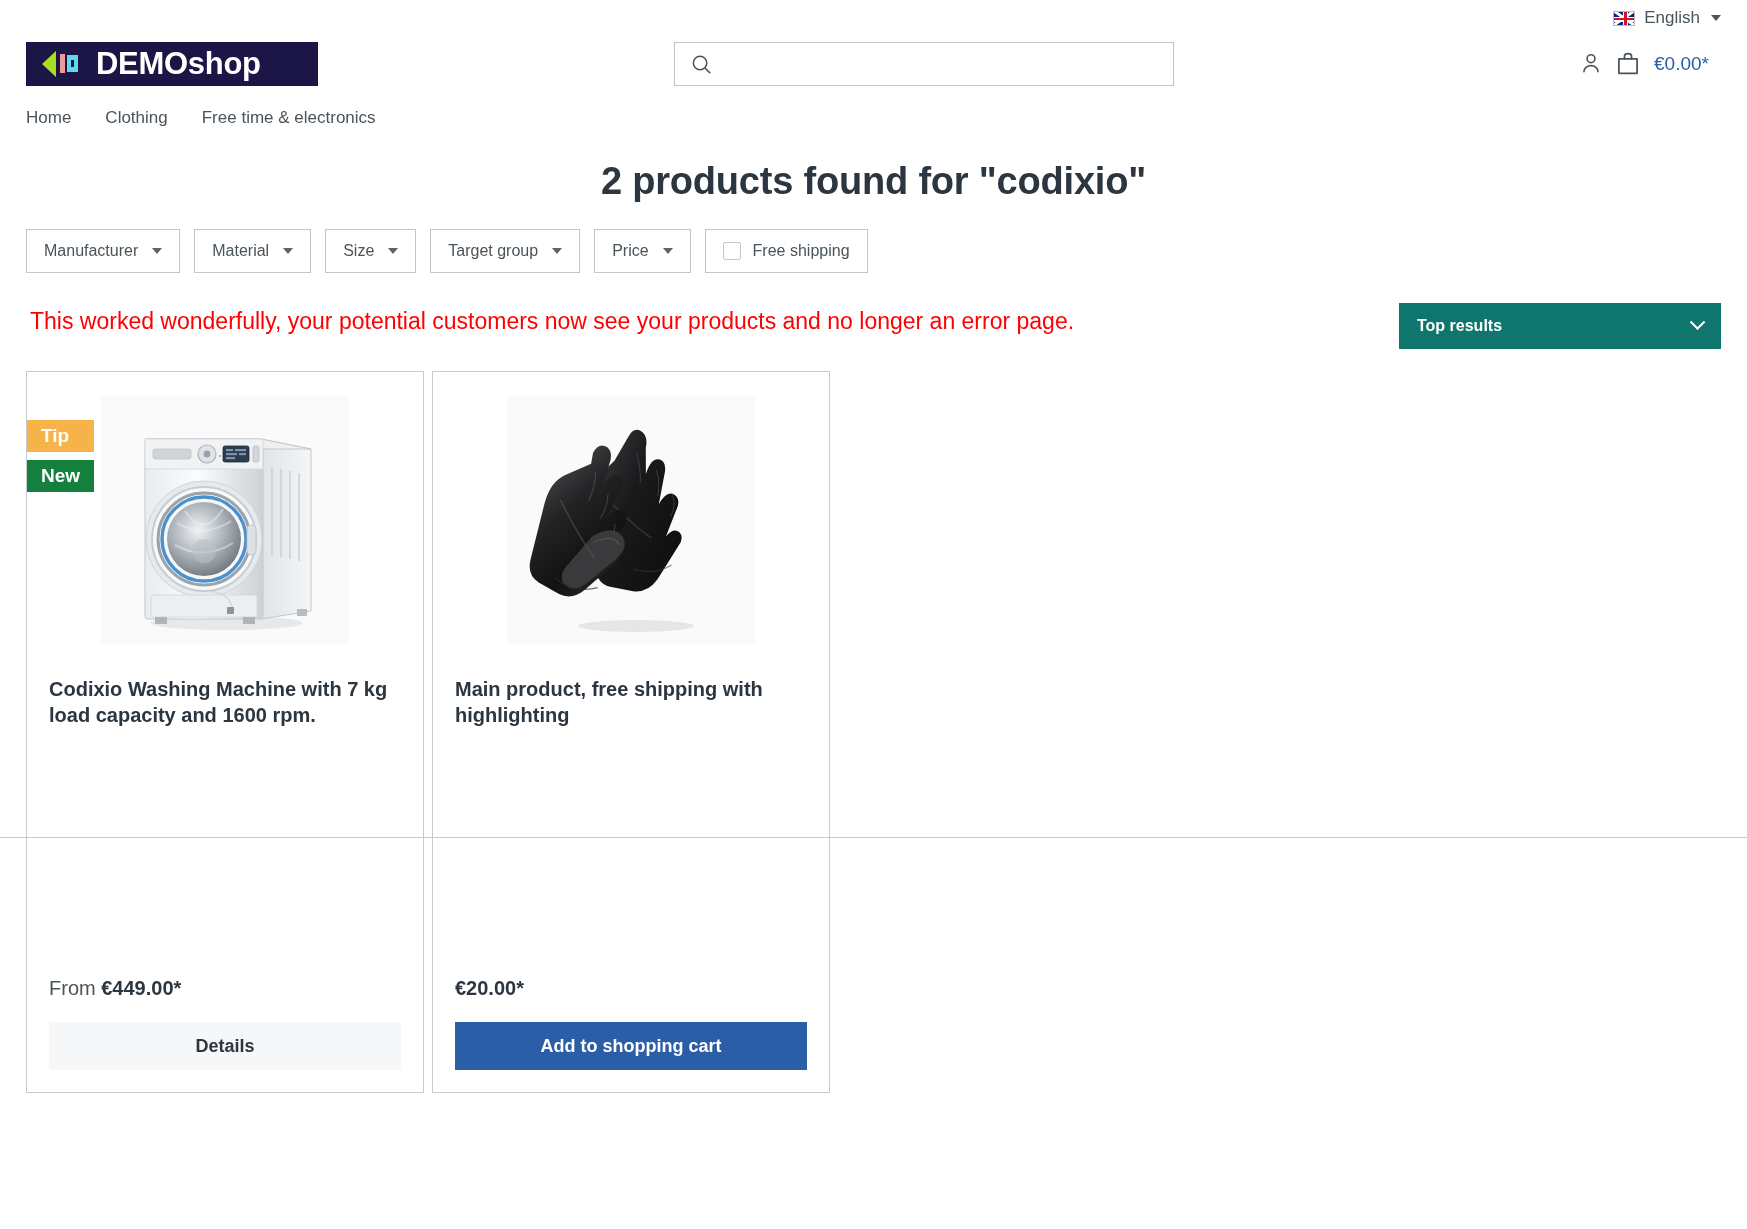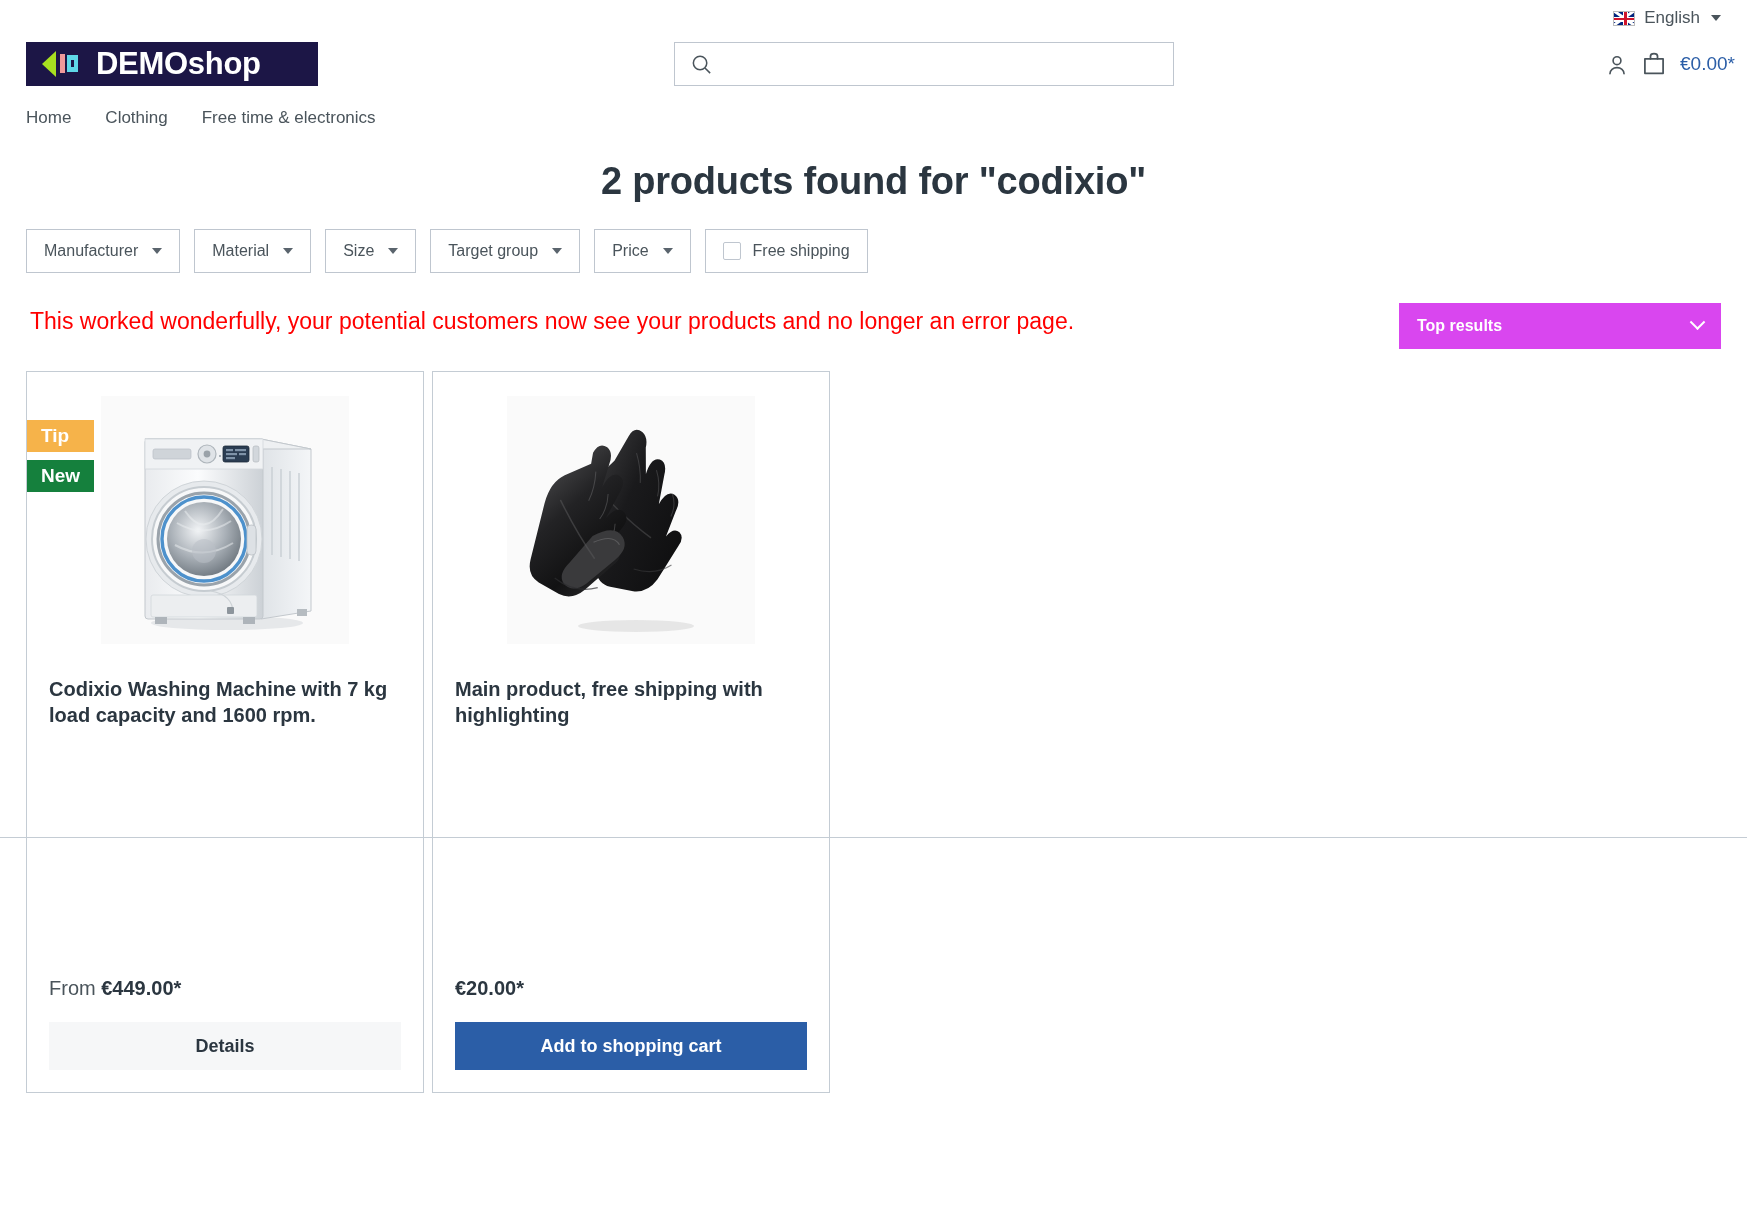--- a/index.html
+++ b/index.html
@@ -156,23 +156,23 @@
     background: transparent;
     border: none;
     cursor: pointer;
     display: flex;
     align-items: center;
     justify-content: center;
   }
 
   .header-actions {
     position: absolute;
-    right: 12px;
-    display: flex;
-    align-items: flex-end;
+    right: 38px;
+    display: flex;
+    align-items: flex-start;
     gap: 10px;
   }
   .icon-btn { cursor: pointer; display: flex; align-items: center; }
   .cart-group { display: flex; align-items: center; gap: 12px; cursor: pointer; }
   .cart-amount {
     font-size: 19px;
     color: #2b5ea7;
     font-weight: 400;
   }
 
@@ -259,21 +259,21 @@
     font-size: 23px;
     color: #ff0000;
     white-space: nowrap;
   }
   .sort-select {
     position: absolute;
     right: 26px;
     top: 0;
     width: 322px;
     height: 46px;
-    background: #d946ef;
+    background: #0f766e;
     color: #ffffff;
     display: flex;
     align-items: center;
     justify-content: space-between;
     padding: 0 18px;
     font-size: 16px;
     font-weight: bold;
     cursor: pointer;
   }
   .sort-chev {

